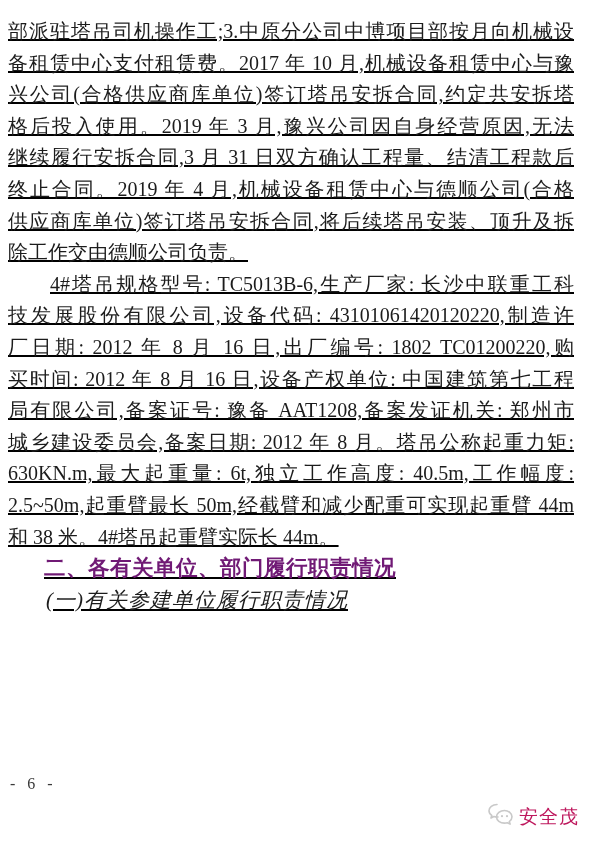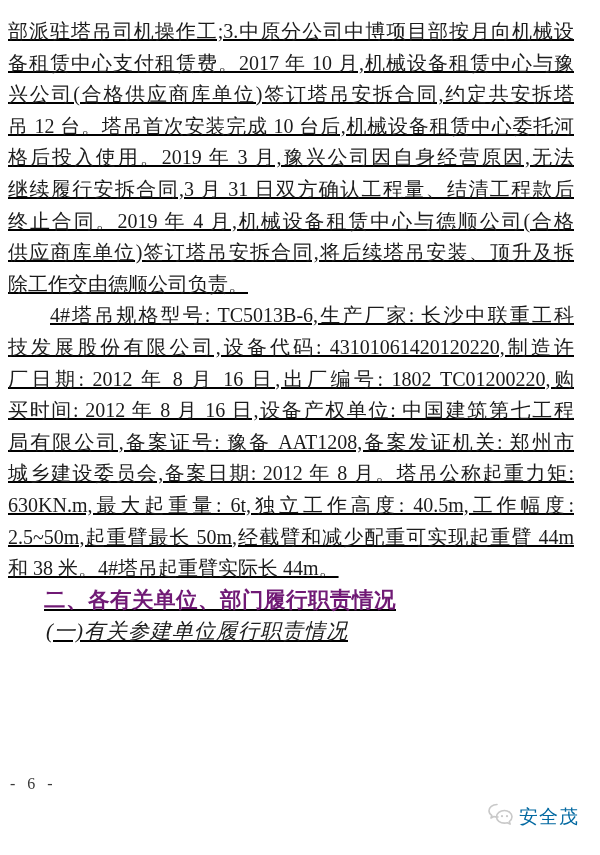--- a/index.html
+++ b/index.html
@@ -59,32 +59,31 @@
     right: 21px; top: 802px;
     display: flex;
     align-items: center;
     gap: 5px;
     color: #c7c7c7;
   }
   .watermark .wm-text {
     font-family: Liberation Mono, monospace;
     font-size: 19px;
     letter-spacing: 1px;
-    color: #0369a1;
+    color: #be185d;
   }
   .wm-icon { display: inline-block; }
 </style>
 </head>
 <body>
 
 <div class="doc">
   <div class="ln j">部派驻塔吊司机操作工;3.中原分公司中博项目部按月向机械设</div>
   <div class="ln j">备租赁中心支付租赁费。2017 年 10 月,机械设备租赁中心与豫</div>
   <div class="ln j">兴公司(合格供应商库单位)签订塔吊安拆合同,约定共安拆塔</div>
-  <div class="ln j">吊 12 台。塔吊首次安装完成 10 台后,机械设备租赁中心委托河</div>
   <div class="ln j">格后投入使用。2019 年 3 月,豫兴公司因自身经营原因,无法</div>
   <div class="ln j">继续履行安拆合同,3 月 31 日双方确认工程量、结清工程款后</div>
   <div class="ln j">终止合同。2019 年 4 月,机械设备租赁中心与德顺公司(合格</div>
   <div class="ln j">供应商库单位)签订塔吊安拆合同,将后续塔吊安装、顶升及拆</div>
   <div class="ln">除工作交由德顺公司负责。</div>
 
   <div class="ln j ind">4#塔吊规格型号: TC5013B-6,生产厂家: 长沙中联重工科</div>
   <div class="ln j">技发展股份有限公司,设备代码: 43101061420120220,制造许</div>
   <div class="ln j">厂日期: 2012 年 8 月 16 日,出厂编号: 1802 TC01200220,购</div>
   <div class="ln j">买时间: 2012 年 8 月 16 日,设备产权单位: 中国建筑第七工程</div>

